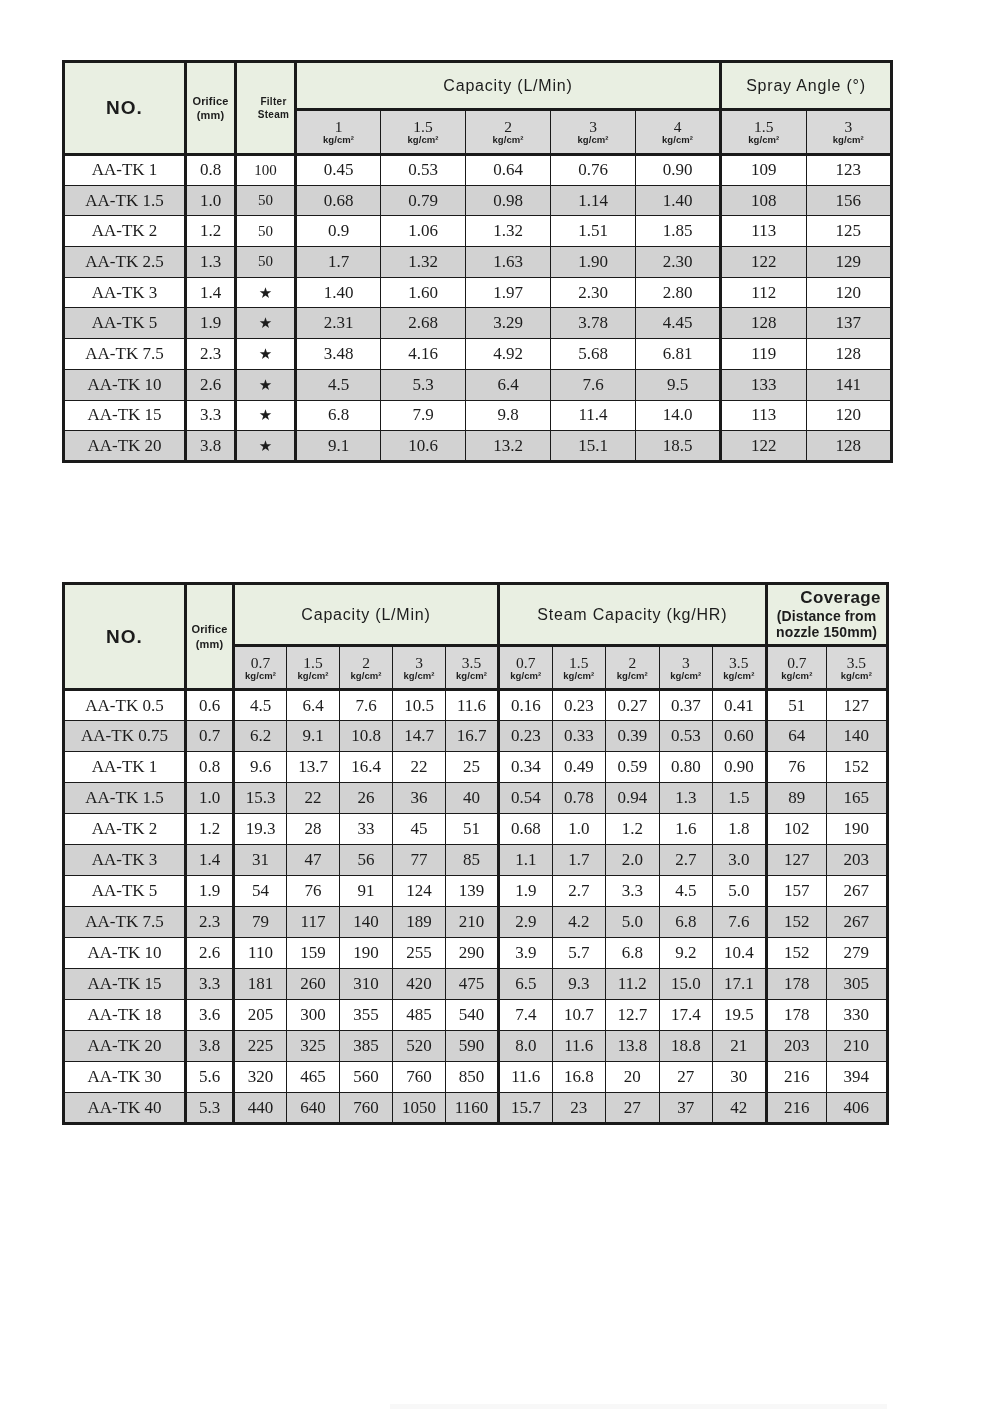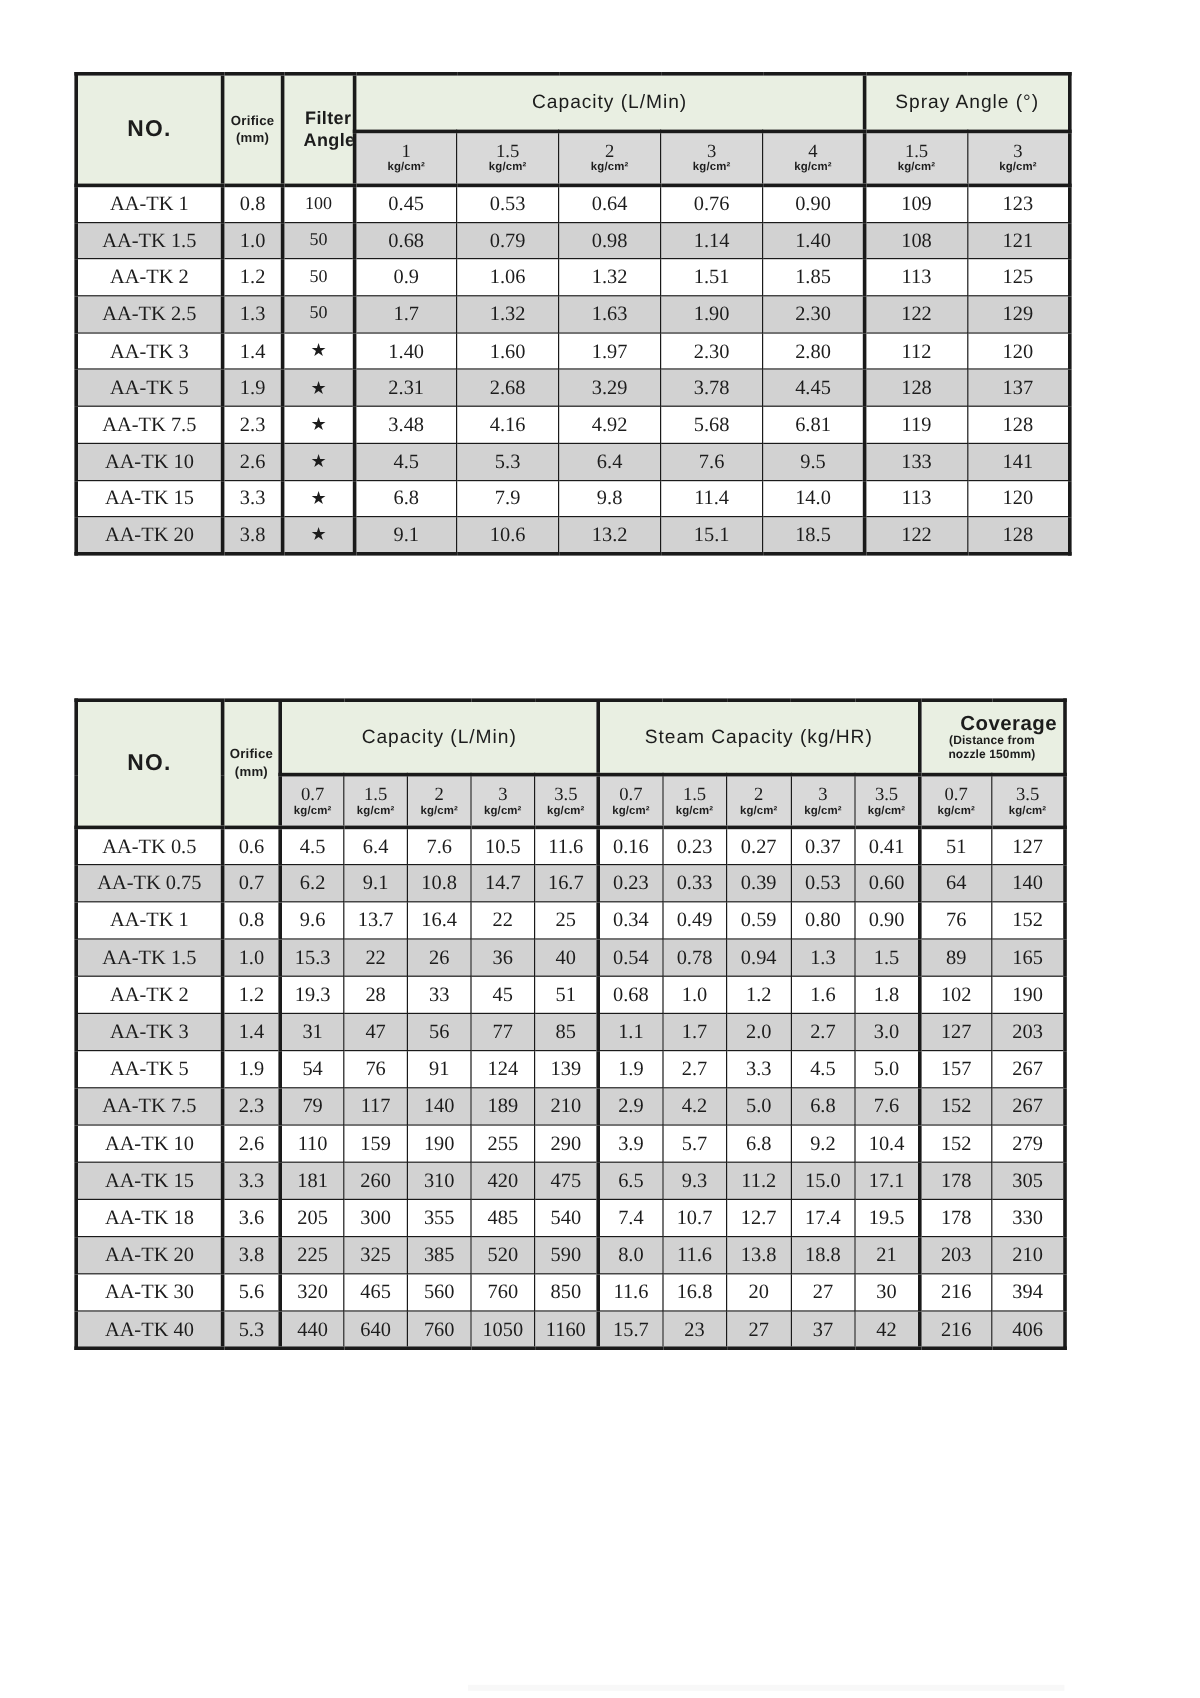--- a/index.html
+++ b/index.html
@@ -29,23 +29,23 @@
   .bL3 { border-left-width: 3px !important; }
   .bR3 { border-right-width: 3px !important; }
   .bT3 { border-top-width: 3px !important; }
   .bB3 { border-bottom-width: 3px !important; }
 
   
   .green { background: var(--header-green, #e9efe2); font-family: "Liberation Sans", sans-serif; }
   .h-big { font-size: 16px; font-weight: 400; letter-spacing: 0.8px; }
   .h-no  { font-size: 19px; font-weight: 700; letter-spacing: 1px; }
   .h-sm  { font-size: 11px; font-weight: 700; letter-spacing: 0.2px; line-height: 1.3; }
-  .h-md  { font-size: 15px; font-weight: 700; letter-spacing: 0.3px; line-height: 1.3; padding-left: 16px; }
+  .h-md  { font-size: 10px; font-weight: 700; letter-spacing: 0.3px; line-height: 1.3; padding-left: 16px; }
   .h-cov-big { font-size: 17px; font-weight: 700; letter-spacing: 0.4px; line-height: 1.1; margin-left: 28px; }
-  .h-cov-sm  { font-size: 10px; font-weight: 700; letter-spacing: 0.1px; line-height: 1.15; }
+  .h-cov-sm  { font-size: 14px; font-weight: 700; letter-spacing: 0.1px; line-height: 1.15; }
 
   .sub { background: var(--subheader-gray, #d9d9d9); border-bottom-width: 3px !important; }
   .pnum { font-family: "Liberation Serif", serif; font-weight: 400; font-size: 15.5px; line-height: 1.1; }
   .punit { font-family: "Liberation Sans", sans-serif; font-weight: 700; font-size: 9.5px; line-height: 1.1; letter-spacing: 0.1px; }
 
   
   .t1 thead tr:nth-child(1) { height: 48px; }
   .t1 thead tr:nth-child(2) { height: 45px; }
   .t2 thead tr:nth-child(1) { height: 62px; }
   .t2 thead tr:nth-child(2) { height: 44px; }
@@ -85,21 +85,21 @@
     </colgroup>
     <thead>
       <tr>
         <th rowspan="2" class="green h-no bL3 bT3 bB3">NO.</th>
         <th rowspan="2" class="green bL3 bT3 bB3">
           <div class="h-sm">Orifice</div>
           <div class="h-sm">(mm)</div>
         </th>
         <th rowspan="2" class="green bL3 bT3 bB3">
           <div class="h-md">Filter</div>
-          <div class="h-md">Angle</div>
+          <div class="h-md">Steam</div>
         </th>
         <th colspan="5" class="green h-big bL3 bT3 bB3">Capacity (L/Min)</th>
         <th colspan="2" class="green h-big bL3 bT3 bR3 bB3">Spray Angle (°)</th>
       </tr>
       <tr>
         <th class="sub bL3">
             <div class="pnum">1</div>
             <div class="punit">kg/cm²</div>
           </th>
         <th class="sub">
@@ -144,21 +144,21 @@
         <tr class="row-gray">
           <td class="c-name bL3">AA-TK 1.5</td>
           <td class="bL3">1.0</td>
           <td class="bL3 c-mesh">50</td>
           <td class="bL3">0.68</td>
           <td>0.79</td>
           <td>0.98</td>
           <td>1.14</td>
           <td>1.40</td>
           <td class="bL3">108</td>
-          <td class="bR3">121</td>
+          <td class="bR3">156</td>
         </tr>
         <tr class="row-white">
           <td class="c-name bL3">AA-TK 2</td>
           <td class="bL3">1.2</td>
           <td class="bL3 c-mesh">50</td>
           <td class="bL3">0.9</td>
           <td>1.06</td>
           <td>1.32</td>
           <td>1.51</td>
           <td>1.85</td>

